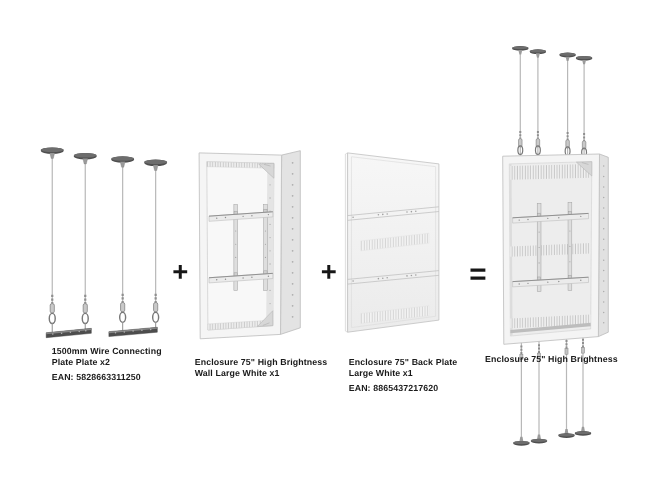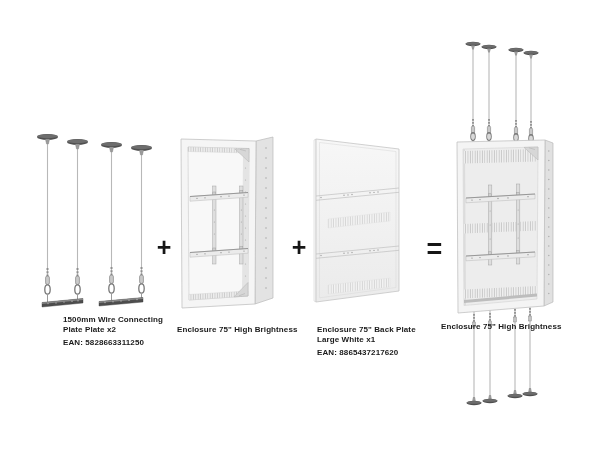--- a/index.html
+++ b/index.html
@@ -364,27 +364,28 @@
             <circle cx="90" cy="219.7" r="0.65"></circle>
         </g>
       </g>
     </g>
   </svg>
 
   <div class="op plus" style="left:164px; top:249px;">+</div>
   <div class="op plus" style="left:299px; top:249px;">+</div>
   <div class="op equals" style="left:434px; top:251px;">=</div>
 
-  <div class="label" style="left:47px; top:315px;margin-left:16px;">
+  <div class="label" style="left:47px; top:315px;">
     <div>1500mm Wire Connecting</div>
     <div>Plate Plate x2</div>
     <div class="ean">EAN: 5828663311250</div>
   </div>
   <div class="label" style="left:177px; top:325px;">
     <div>Enclosure 75" High Brightness</div>
+    <div>Wall Large White x1</div>
   </div>
   <div class="label" style="left:317px; top:325px;">
     <div>Enclosure 75" Back Plate</div>
     <div>Large White x1</div>
     <div class="ean">EAN: 8865437217620</div>
   </div>
   <div class="label" style="left:441px; top:322px;">
     <div>Enclosure 75" High Brightness</div>
   </div>
 

